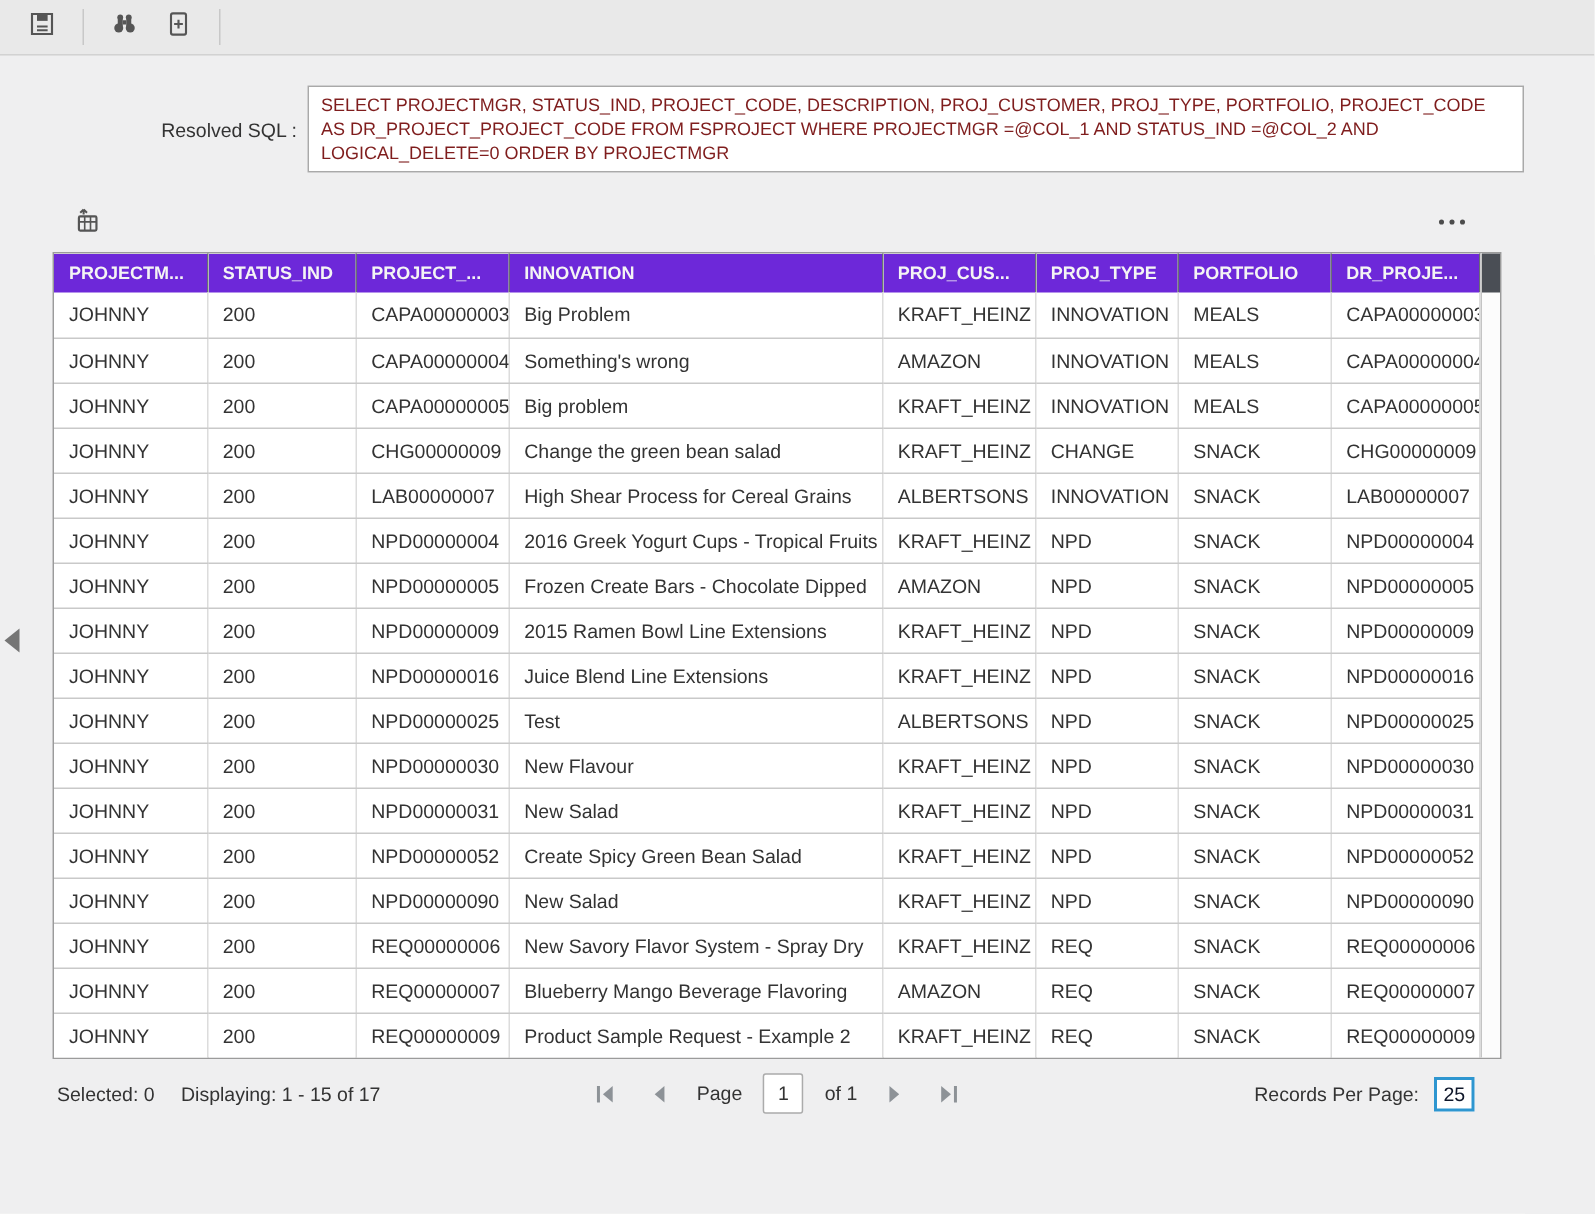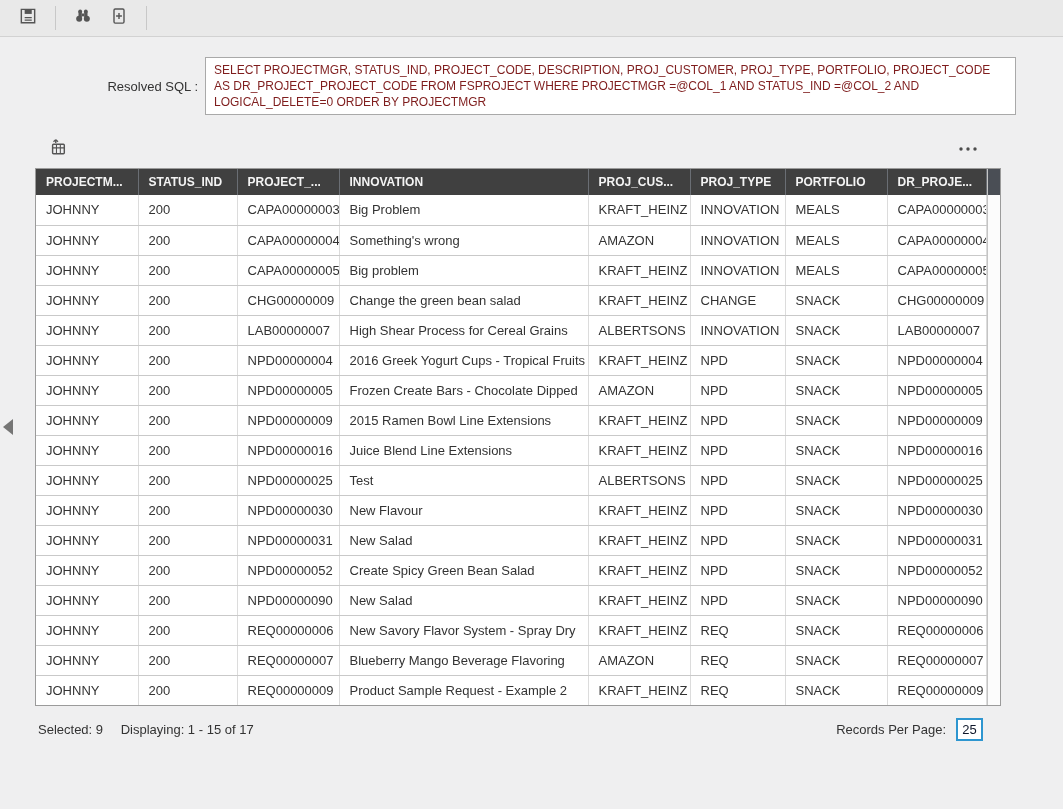--- a/index.html
+++ b/index.html
@@ -41,21 +41,21 @@
     padding:0 22px 0 14px;
   }
   .gt-btn { cursor:pointer; display:flex; align-items:center; }
   
   .grid-wrap {
     display:flex; width:966px; margin:8px 0 0 35px;
     border:1px solid #9b9b9b; background:#fff;
   }
   table { border-collapse:collapse; table-layout:fixed; width:950px; }
   th {
-    background:#404040; color:#f4f4f4; font-size:12px; font-weight:bold;
+    background:#6d28d9; color:#f4f4f4; font-size:12px; font-weight:bold;
     text-align:left; height:26px; padding:0 4px 0 10px;
     border-right:1px solid #6a6e74; white-space:nowrap; overflow:hidden; cursor:pointer;
   }
   td {
     font-size:13px; color:#333; height:30px; padding:0 4px 0 10px;
     border-right:1px solid #dcdcdc; border-bottom:1px solid #c9c9c9;
     white-space:nowrap; overflow:hidden; background:#fff;
   }
   tr:last-child td { border-bottom:none; }
   .vtrack { width:14px; border-left:1px solid #c4c4c4; background:#fcfcfc; }
@@ -371,24 +371,51 @@
   </tr>
         </tbody>
     </table>
     <div class="vtrack">
       <div class="vtrack-cap"></div>
     </div>
   </div>
 
   <div class="grid-footer">
     <div class="foot-left">
-      <span>Selected: 9</span>
+      <span>Selected: 0</span>
       <span>Displaying: 1 - 15 of 17</span>
     </div>
 
+    <div class="pager">
+      <span class="pg-btn">
+        <svg width="16" height="16" viewBox="0 0 16 16">
+          <path d="M3.5 2.5 V13.5" stroke="#8d9297" stroke-width="2" fill="none"></path>
+          <path d="M13 2.5 L6.5 8 L13 13.5 Z" fill="#8d9297"></path>
+        </svg>
+      </span>
+      <span class="pg-btn">
+        <svg width="16" height="16" viewBox="0 0 16 16">
+          <path d="M11.5 2.5 L5 8 L11.5 13.5 Z" fill="#8d9297"></path>
+        </svg>
+      </span>
+      <span>Page</span>
+      <input class="pg-input" value="1" style="">
+      <span>of 1</span>
+      <span class="pg-btn">
+        <svg width="16" height="16" viewBox="0 0 16 16">
+          <path d="M4.5 2.5 L11 8 L4.5 13.5 Z" fill="#8d9297"></path>
+        </svg>
+      </span>
+      <span class="pg-btn">
+        <svg width="16" height="16" viewBox="0 0 16 16">
+          <path d="M12.5 2.5 V13.5" stroke="#8d9297" stroke-width="2" fill="none"></path>
+          <path d="M3 2.5 L9.5 8 L3 13.5 Z" fill="#8d9297"></path>
+        </svg>
+      </span>
+    </div>
 
     <div class="foot-right">
       <label>Records Per Page:</label>
       <input class="rpp-input" value="25" style="">
     </div>
   </div>
 
   <div class="collapse-arrow"></div>
 
 </div>

